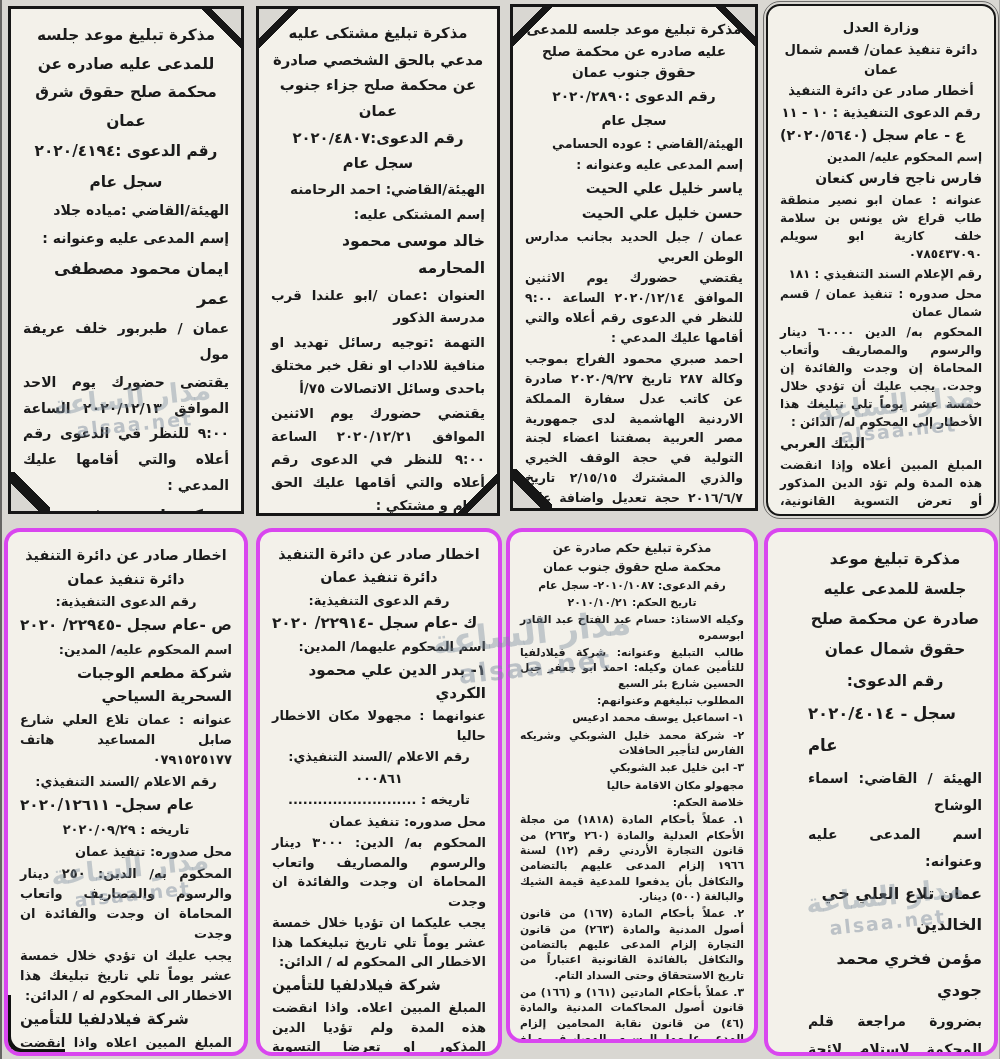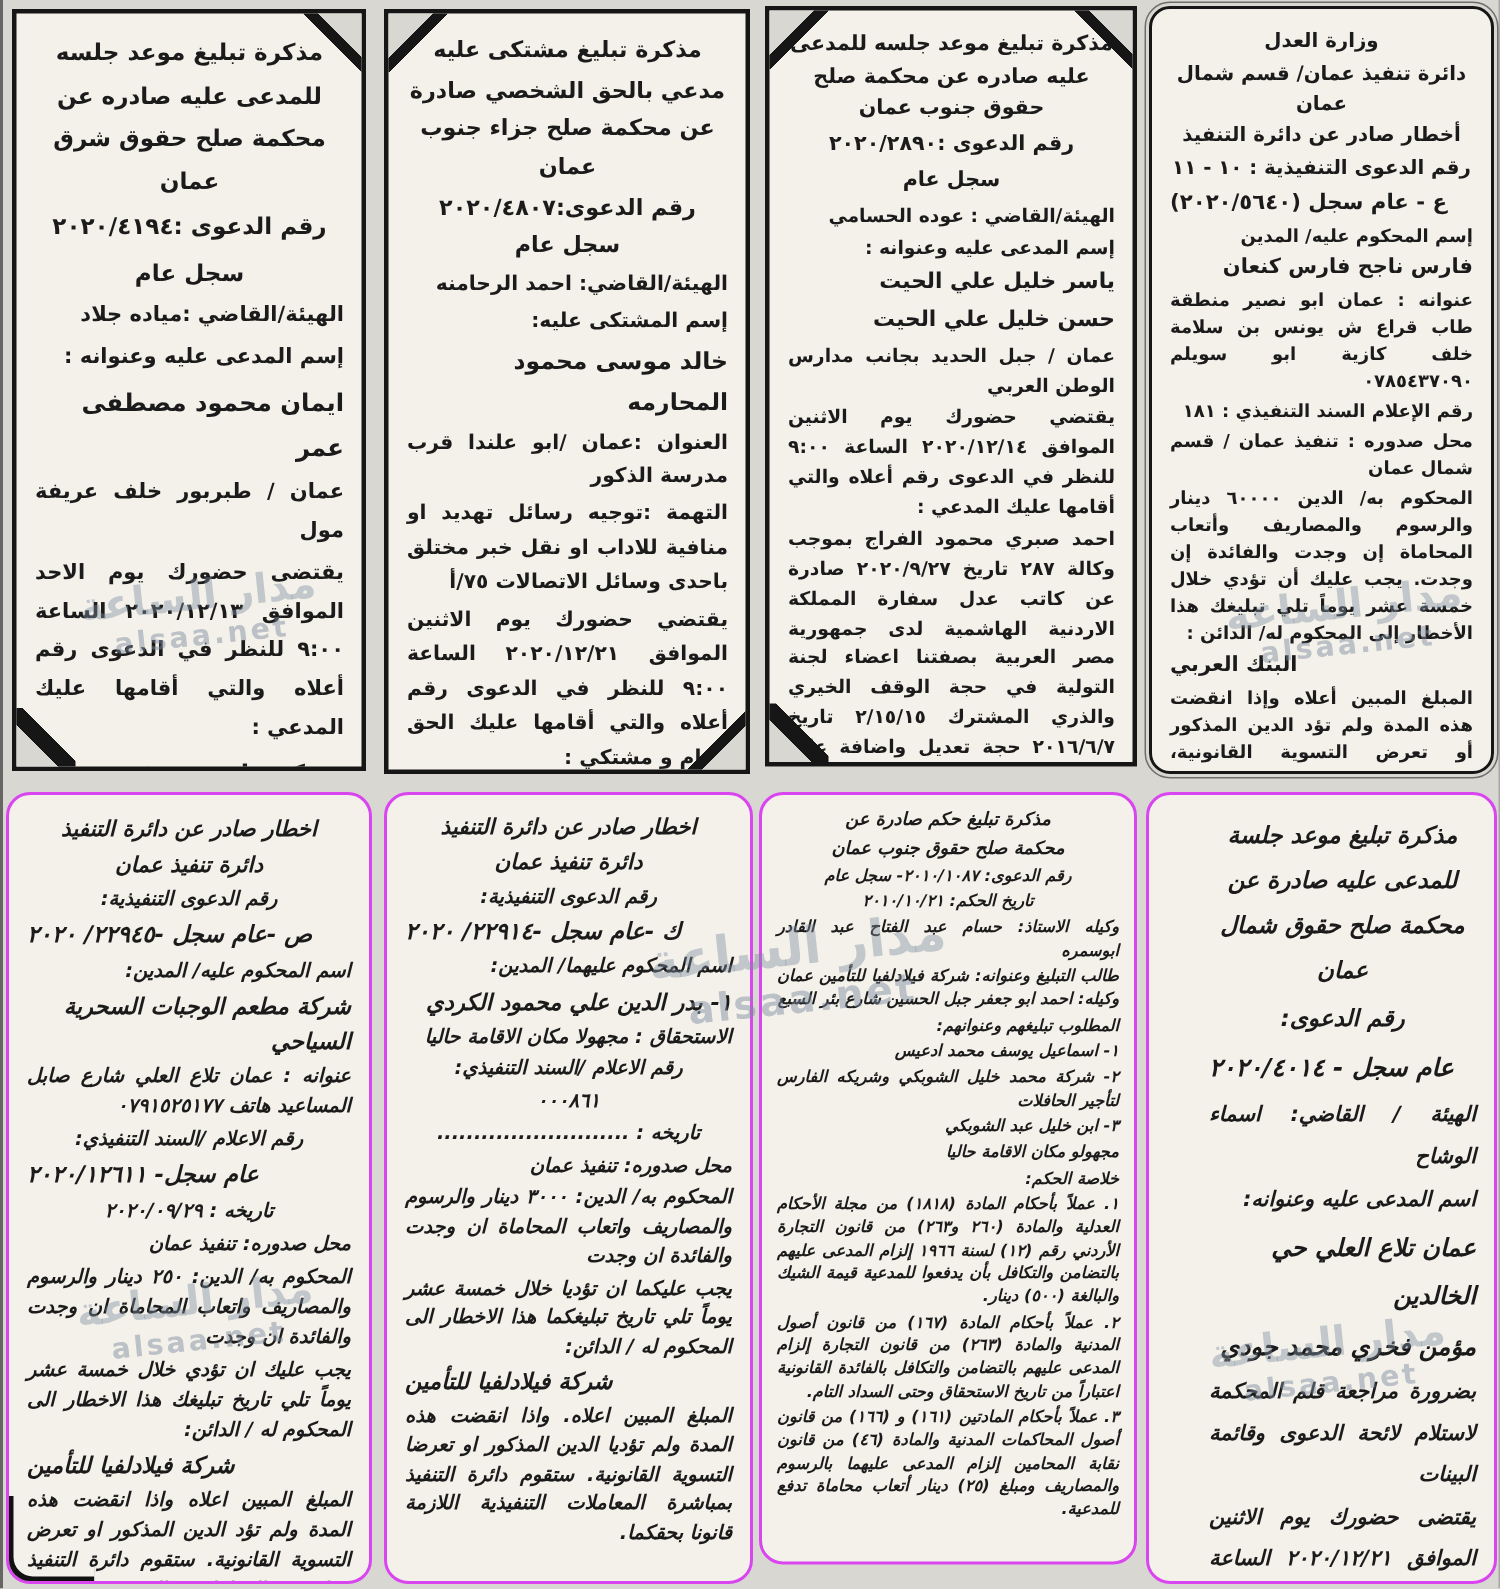--- a/index.html
+++ b/index.html
@@ -13,21 +13,21 @@
   .page-edge-right{position:absolute;right:0;top:0;width:1px;height:1059px;background:rgba(25,25,25,.25);}
 
   .notice{
     position:absolute;background:#f3f1ea;color:#1b1b1b;box-sizing:border-box;
     padding:12px 12px;overflow:hidden;font-weight:700;
   }
   .notice p{margin:0 0 2px 0;}
 
   .bold-border{border:3px solid #161616;}
   .dbl-border{border:2px solid #161616;outline:1px solid rgba(22,22,22,.55);outline-offset:2px;}
-  .thin-border{border:2px solid #d946ef;border-radius:16px;font-style:italic;}
+  .thin-border{border:4px solid #d946ef;border-radius:16px;}
 
   
   .cut{position:absolute;width:42px;height:42px;pointer-events:none;}
   .cut-tr{top:-3px;right:-3px;background:linear-gradient(45deg,rgba(0,0,0,0) 0 46%,#161616 46% 58%,#d9d7d2 58% 100%);}
   .cut-tl{top:-3px;left:-3px;background:linear-gradient(315deg,rgba(0,0,0,0) 0 46%,#161616 46% 58%,#d9d7d2 58% 100%);}
   .cut-bl{bottom:-3px;left:-3px;background:linear-gradient(225deg,rgba(0,0,0,0) 0 42%,#161616 42% 60%,#d9d7d2 60% 100%);}
   .cut-br{bottom:-3px;right:-3px;background:linear-gradient(135deg,rgba(0,0,0,0) 0 46%,#161616 46% 58%,#d9d7d2 58% 100%);}
   .thick-bl{position:absolute;left:-2px;bottom:-2px;width:54px;height:54px;
     border-left:5px solid #111;border-bottom:5px solid #111;border-bottom-left-radius:18px;pointer-events:none;}
 
@@ -167,21 +167,21 @@
 </section>
 
 <section id="b6" class="notice thin-border s-b6">
   <div class="lines">
       <p class="L-h">اخطار صادر عن دائرة التنفيذ</p>
       <p class="L-h">دائرة تنفيذ عمان</p>
       <p class="L-c">رقم الدعوى التنفيذية:</p>
       <p class="L-num">٢٢٩١٤/ ٢٠٢٠- ⁨سجل⁩ ⁨عام⁩- ⁨ك⁩</p>
       <p class="L-b">اسم المحكوم عليهما/ المدين:</p>
       <p class="L-n">١- بدر الدين علي محمود الكردي</p>
-      <p class="L-b">الاستحقاق : مجهولا مكان الاقامة حاليا</p>
+      <p class="L-b">عنوانهما : مجهولا مكان الاخطار حاليا</p>
       <p class="L-c">رقم الاعلام /السند التنفيذي:</p>
       <p class="L-c">٠٠٠٨٦١</p>
       <p class="L-c">تاريخه : ..........................</p>
       <p class="L-b">محل صدوره: تنفيذ عمان</p>
       <p class="L-b">المحكوم به/ الدين: ٣٠٠٠ دينار والرسوم والمصاريف واتعاب المحاماة ان وجدت والفائدة ان وجدت</p>
       <p class="L-b">يجب عليكما ان تؤديا خلال خمسة عشر يوماً تلي تاريخ تبليغكما هذا الاخطار الى المحكوم له / الدائن:</p>
       <p class="L-nc">شركة فيلادلفيا للتأمين</p>
       <p class="L-b">المبلغ المبين اعلاه. واذا انقضت هذه المدة ولم تؤديا الدين المذكور او تعرضا التسوية القانونية. ستقوم دائرة التنفيذ بمباشرة المعاملات التنفيذية اللازمة قانونا بحقكما.</p>
     </div>
 </section>

